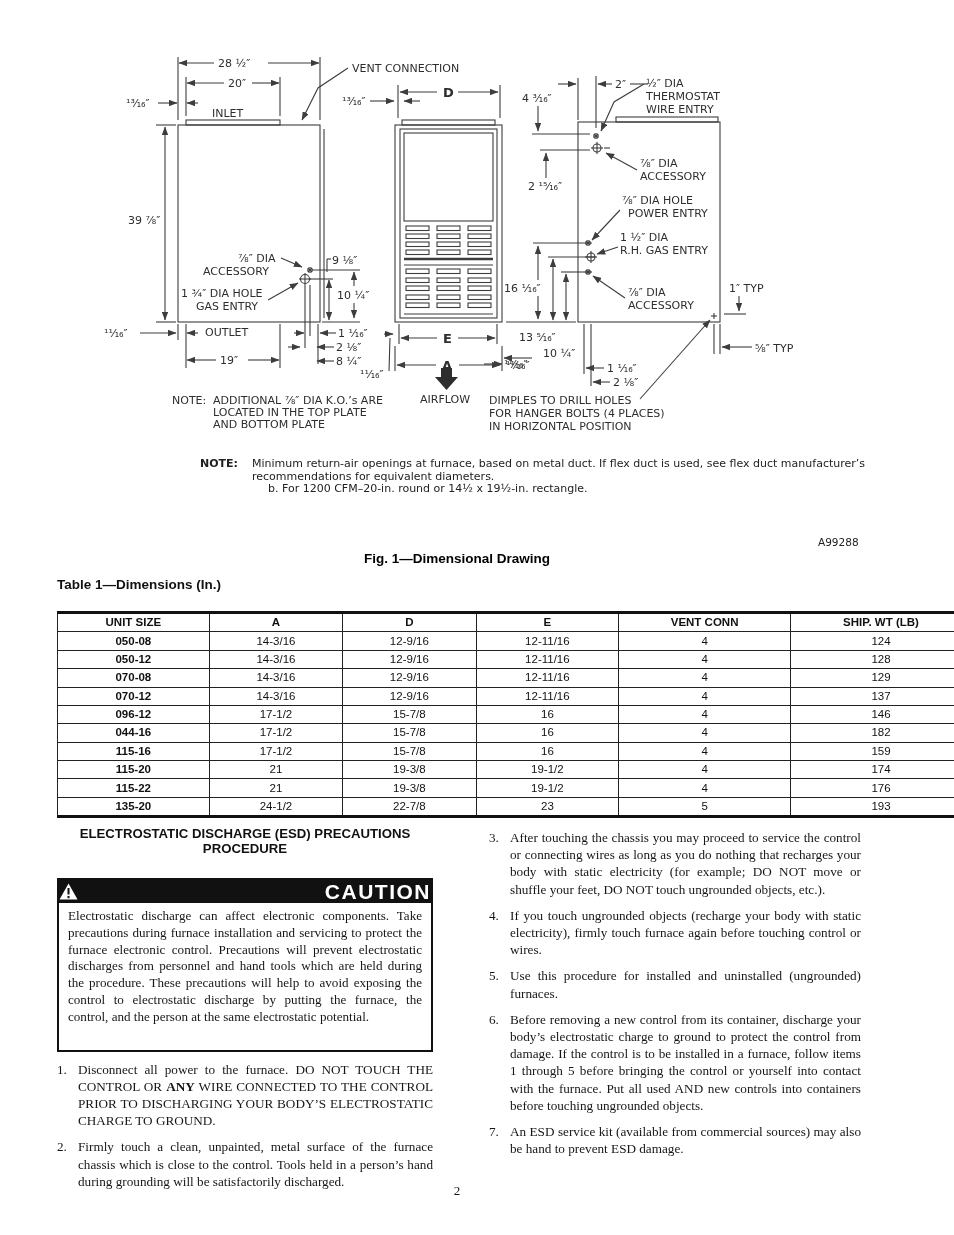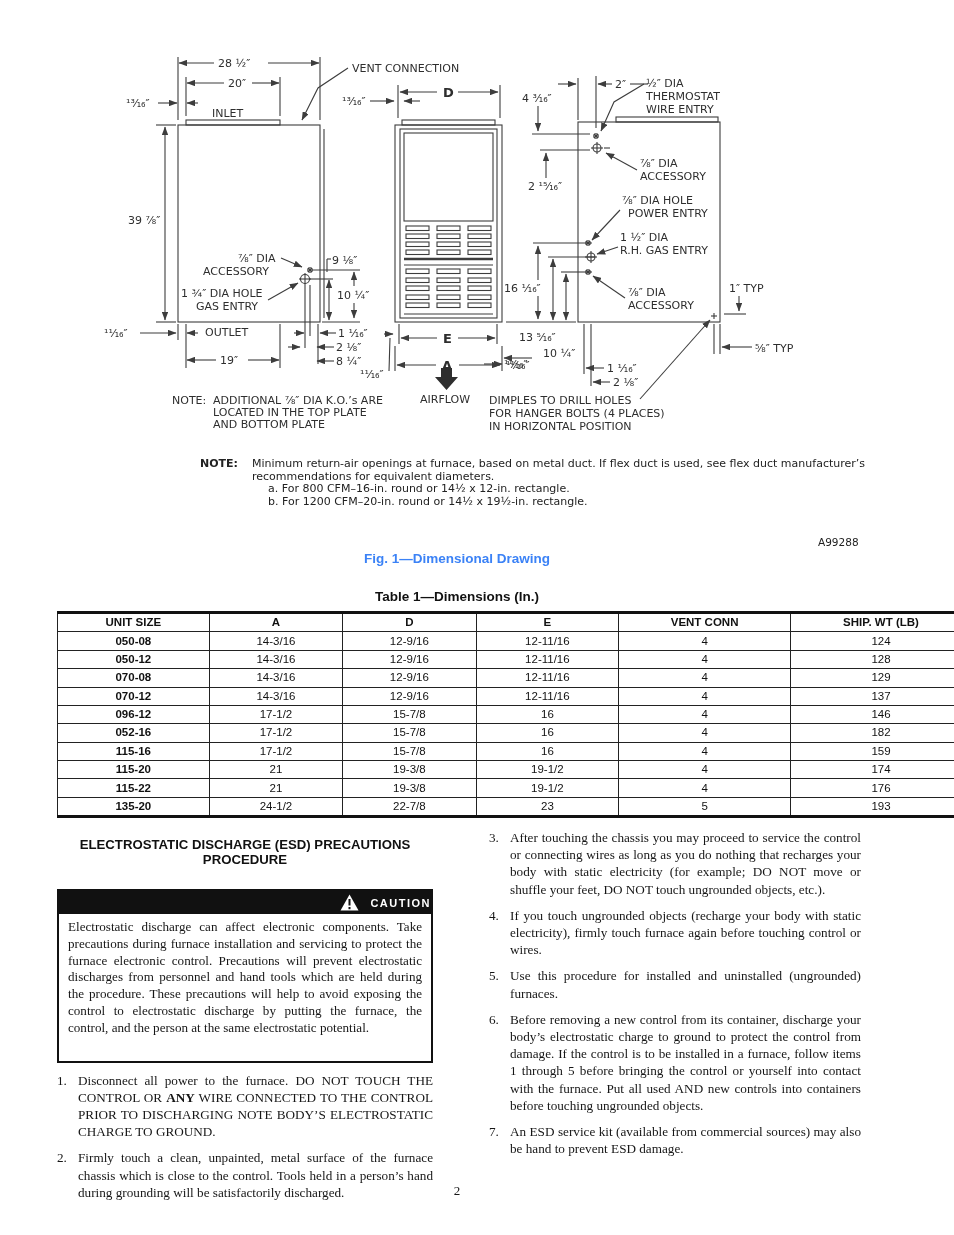--- a/index.html
+++ b/index.html
@@ -16,40 +16,40 @@
   #fig .ar2{marker-start:url(#ar);marker-end:url(#ar);}
 
   
   .fig-note{position:absolute;left:200px;top:458px;width:672px;display:flex;
             font-family:"DejaVu Sans",sans-serif;font-size:11px;line-height:12.6px;color:#222;}
   .fig-note .nb{font-weight:bold;width:52px;flex:none;}
   .fig-note .ni{margin-left:16px;}
   .refcode{position:absolute;left:818px;top:536px;font-family:"DejaVu Sans",sans-serif;
            font-size:10.5px;color:#222;}
   .figcap{position:absolute;left:57px;top:551px;width:800px;text-align:center;
-          font-family:"Liberation Sans",sans-serif;font-weight:bold;font-size:13.5px;color:#3b82f6;}
-  .tblcap{position:absolute;left:57px;top:589px;width:800px;text-align:center;
+          font-family:"Liberation Sans",sans-serif;font-weight:bold;font-size:13.5px;color:#000000;}
+  .tblcap{position:absolute;left:57px;top:577px;width:800px;
           font-family:"Liberation Sans",sans-serif;font-weight:bold;font-size:13.5px;color:#111;}
 
   
   table.dims{position:absolute;left:57px;top:611px;width:915px;border-collapse:collapse;
              font-family:"Liberation Sans",sans-serif;font-size:11.5px;color:#111;
              text-align:center;border-top:3px solid #111;border-bottom:3px solid #111;}
   table.dims th,table.dims td{border:1px solid #222;padding:2.2px 2px;line-height:13px;font-weight:normal;}
   table.dims th{font-weight:bold;}
   table.dims td:first-child{font-weight:bold;}
 
   
   .colL{position:absolute;left:57px;top:826px;width:376px;}
   .colR{position:absolute;left:489px;top:827px;width:372px;}
-  h2.esd{margin:11px;font-family:"Liberation Sans",sans-serif;font-weight:bold;font-size:13.2px;
+  h2.esd{margin:0;font-family:"Liberation Sans",sans-serif;font-weight:bold;font-size:13.2px;
          line-height:15px;text-align:center;color:#111;}
   .caution{margin-top:22px;border:2.5px solid #111;}
-  .cbar{background:#111;color:#fff;height:23px;display:flex;align-items:center;justify-content:flex-end;
-        gap:11px;font-family:"Liberation Sans",sans-serif;font-weight:bold;font-size:11px;letter-spacing:1.5px;}
+  .cbar{background:#111;color:#fff;height:23px;display:flex;align-items:center;justify-content:space-between;
+        gap:11px;font-family:"Liberation Sans",sans-serif;font-weight:bold;font-size:21px;letter-spacing:1.5px;}
   .cbody{padding:5px 9px 24px 9px;font-size:13.1px;line-height:16.8px;text-align:justify;}
   .itemlist{margin-top:8px;}
   .item{display:flex;margin-top:9px;font-size:13.2px;line-height:17.2px;}
   .item .no{width:21px;flex:none;}
   .item .tx{flex:1;text-align:justify;}
   .colR .item:first-child{margin-top:2px;}
   .pagenum{position:absolute;left:57px;top:1183px;width:800px;text-align:center;font-size:13px;}
 </style>
 </head>
 <body>
@@ -270,21 +270,20 @@
       <text x="213" y="404">ADDITIONAL ⅞″ DIA K.O.’s ARE</text>
       <text x="213" y="416">LOCATED IN THE TOP PLATE</text>
       <text x="213" y="428">AND BOTTOM PLATE</text>
     </g>
   </svg>
 
   <div class="fig-note">
     <span class="nb">NOTE:</span>
     <div class="nt">
       <div>Minimum return-air openings at furnace, based on metal duct.  If flex duct is used, see flex duct manufacturer’s recommendations for equivalent diameters.</div>
-      <div class="ni">a. For 800 CFM–16-in. round or 14½ x 12-in. rectangle.</div>
       <div class="ni">b. For 1200 CFM–20-in. round or 14½ x 19½-in. rectangle.</div>
     </div>
   </div>
 
   <div class="refcode">A99288</div>
   <div class="figcap">Fig. 1—Dimensional Drawing</div>
   <div class="tblcap">Table 1—Dimensions (In.)</div>
 
   <table class="dims">
     <colgroup>
@@ -340,21 +339,21 @@
         </tr>
       <tr>
           <td>096-12</td>
           <td>17-1/2</td>
           <td>15-7/8</td>
           <td>16</td>
           <td>4</td>
           <td>146</td>
         </tr>
       <tr>
-          <td>052-16</td>
+          <td>044-16</td>
           <td>17-1/2</td>
           <td>15-7/8</td>
           <td>16</td>
           <td>4</td>
           <td>182</td>
         </tr>
       <tr>
           <td>115-16</td>
           <td>17-1/2</td>
           <td>15-7/8</td>
@@ -398,21 +397,21 @@
           <rect x="8.5" y="5" width="2" height="6.5" fill="#111111"></rect>
           <rect x="8.5" y="13" width="2" height="2.2" fill="#111111"></rect>
         </svg>
         <span>CAUTION</span>
       </div>
       <div class="cbody">Electrostatic discharge can affect electronic components. Take precautions during furnace installation and servicing to protect the furnace electronic control. Precautions will prevent electrostatic discharges from personnel and hand tools which are held during the procedure. These precautions will help to avoid exposing the control to electrostatic discharge by putting the furnace, the control, and the person at the same electrostatic potential.</div>
     </div>
     <div class="itemlist">
       <div class="item">
         <span class="no">1.</span>
-        <span class="tx"><span>Disconnect all power to the furnace. DO NOT TOUCH THE CONTROL OR </span><b>ANY</b><span> WIRE CONNECTED TO THE CONTROL PRIOR TO DISCHARGING NOTE BODY’S ELECTROSTATIC CHARGE TO GROUND.</span></span>
+        <span class="tx"><span>Disconnect all power to the furnace. DO NOT TOUCH THE CONTROL OR </span><b>ANY</b><span> WIRE CONNECTED TO THE CONTROL PRIOR TO DISCHARGING YOUR BODY’S ELECTROSTATIC CHARGE TO GROUND.</span></span>
       </div>
       <div class="item">
         <span class="no">2.</span>
         <span class="tx">Firmly touch a clean, unpainted, metal surface of the furnace chassis which is close to the control. Tools held in a person’s hand during grounding will be satisfactorily discharged.</span>
       </div>
     </div>
   </div>
 
   <div class="colR">
     <div class="item">

